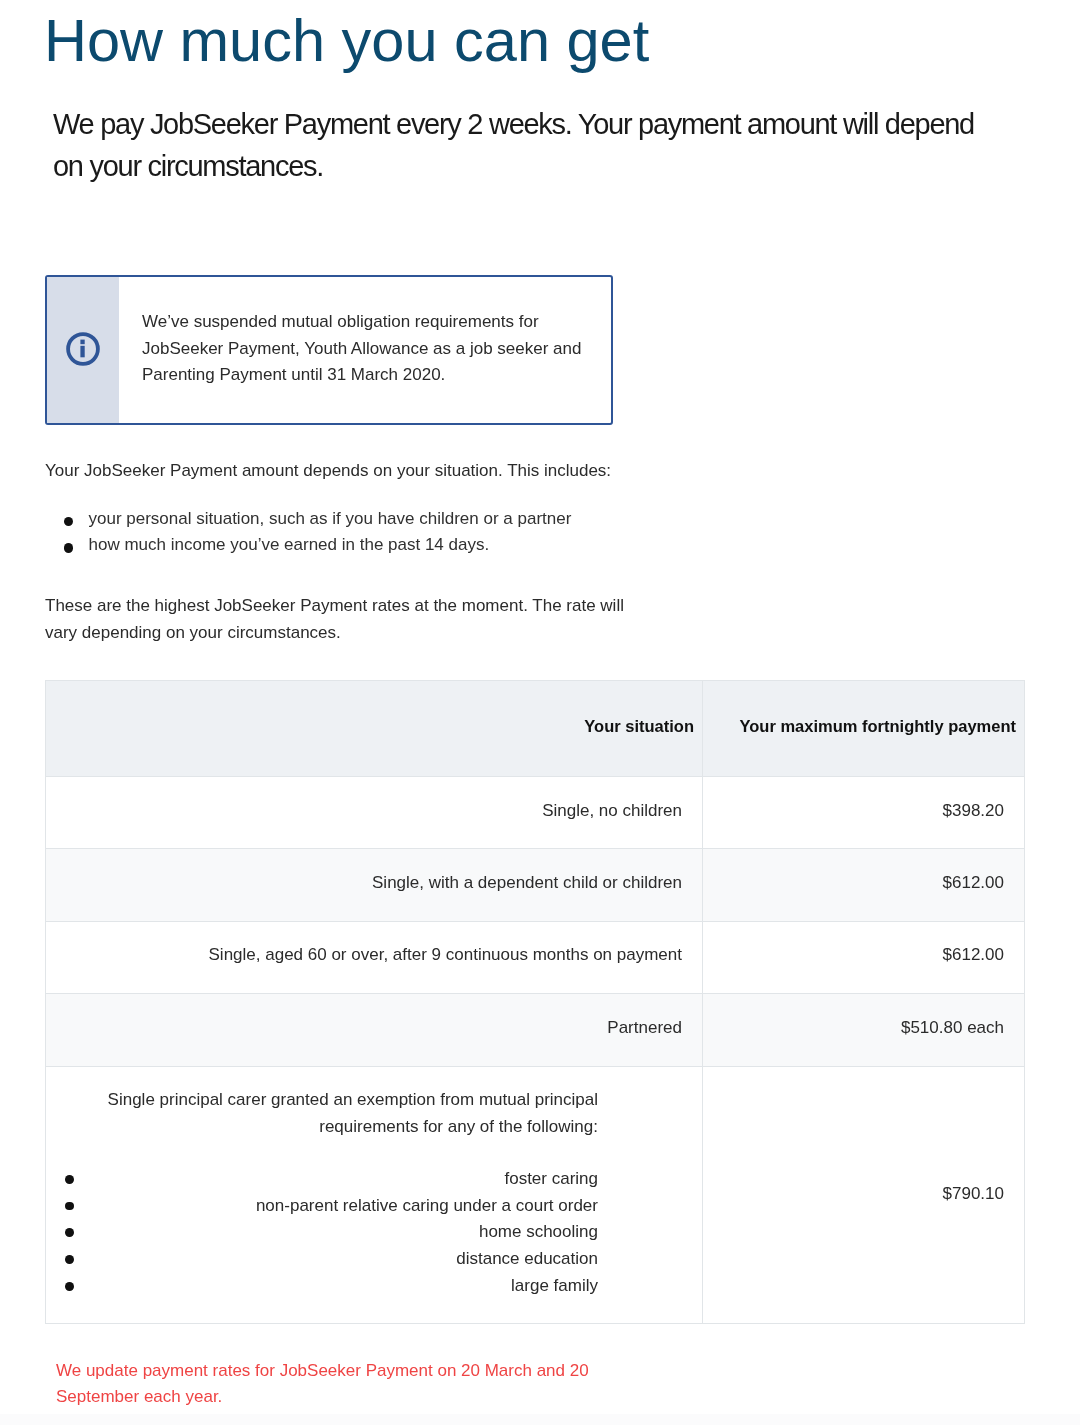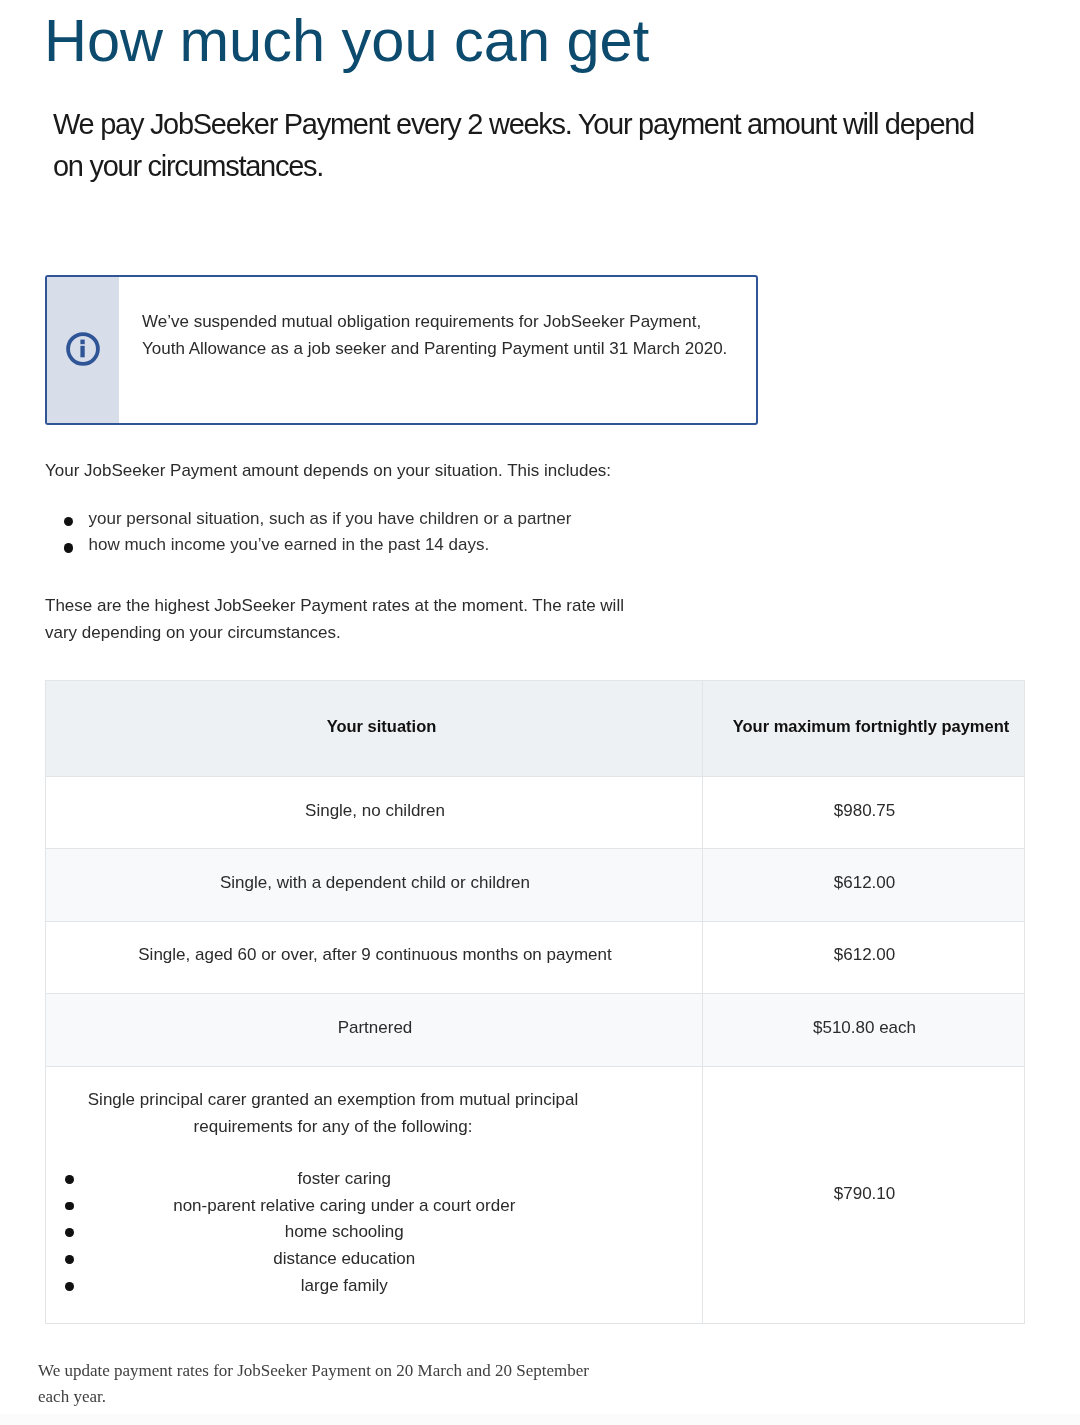--- a/index.html
+++ b/index.html
@@ -17,21 +17,21 @@
     font-size:59.5px; font-weight:400; color:#0c4a6e;
     line-height:70px; white-space:nowrap;
   }
   .intro {
     position:absolute; left:45px; top:102.5px; width:930px;
     font-size:29px; letter-spacing:-1.28px; line-height:42.6px; color:#1a1a1a;margin-left:8px;
   }
 
   
   .infobox {
-    position:absolute; left:45px; top:275px; width:713px; height:150px;
+    position:absolute; left:45px; top:275px; width:568px; height:150px;
     border:2px solid #2f5597; border-radius:3px; box-sizing:border-box;
     display:flex; background:#ffffff;
   }
   .infobox .ipanel {
     width:72px; flex:0 0 72px; background:#d7dde9;
     display:flex; align-items:center; justify-content:center;
   }
   .infobox .ipanel svg { position:relative; top:-1.5px; }
   .infobox .itext {
     flex:1; padding:32px 22px 0 23px;
@@ -55,42 +55,42 @@
 
   
   .tbl {
     position:absolute; left:45px; top:680px; width:979px;
     border-collapse:collapse; table-layout:fixed;
     font-size:17px; color:#2b2b2b;
   }
   .tbl col.c1 { width:657px; }
   .tbl col.c2 { width:322px; }
   .tbl th, .tbl td {
-    border:1px solid #e1e5e8; padding:0; text-align:center; vertical-align:top;
+    border:1px solid #e1e5e8; padding:0; text-align:right; vertical-align:top;
     box-sizing:border-box;
   }
   .tbl thead th { background:#eef1f4; font-weight:bold; font-size:16.5px; height:96px; color:#111111; }
   .tbl thead th .cp { padding:36px 8px 0 23px; white-space:nowrap; }
   .tbl tbody td { height:72.4px; }
   .tbl tbody td .cp { padding:20.5px 20px 0 22px; line-height:26.9px; }
   .tbl tbody td .cp.narrow { max-width:530px; }
   .tbl tbody tr.alt td { background:#f8f9fa; }
   .tbl tbody td.vmid { vertical-align:middle; }
   .tbl ul.sub { margin:25px 0 23px 0; padding:0; list-style:none; }
   .tbl ul.sub li {
     position:relative; padding-left:22.5px; line-height:26.8px;
   }
   .tbl ul.sub li::before {
     content:""; position:absolute; left:-3px; top:9px;
     width:8.8px; height:8.8px; border-radius:50%; background:#101010;
   }
 
   .footer-band { position:absolute; left:0; top:1414px; width:1080px; height:11px; background:#fbfbfc; }
-  .outro { position:absolute; left:38px; top:1357.5px; width:560px;
-           font-size:17px; line-height:26.9px; color:#404040;font-family:Liberation Serif, serif; }
+  .outro { position:absolute; left:56px; top:1357.5px; width:560px;
+           font-size:17px; line-height:26.9px; color:#ef4444; }
 </style>
 </head>
 <body>
 
 <div class="page">
 
   <div class="title">How much you can get</div>
   <div class="intro">We pay JobSeeker Payment every 2 weeks. Your payment amount will depend on your circumstances.</div>
 
   <div class="infobox">
@@ -127,21 +127,21 @@
             <div class="cp">Your maximum fortnightly payment</div>
           </th>
       </tr>
     </thead>
     <tbody>
       <tr>
         <td>
             <div class="cp">Single, no children</div>
           </td>
         <td>
-            <div class="cp">$980.75</div>
+            <div class="cp">$398.20</div>
           </td>
       </tr>
       <tr class="alt">
         <td>
             <div class="cp">Single, with a dependent child or children</div>
           </td>
         <td>
             <div class="cp">$612.00</div>
           </td>
       </tr>

